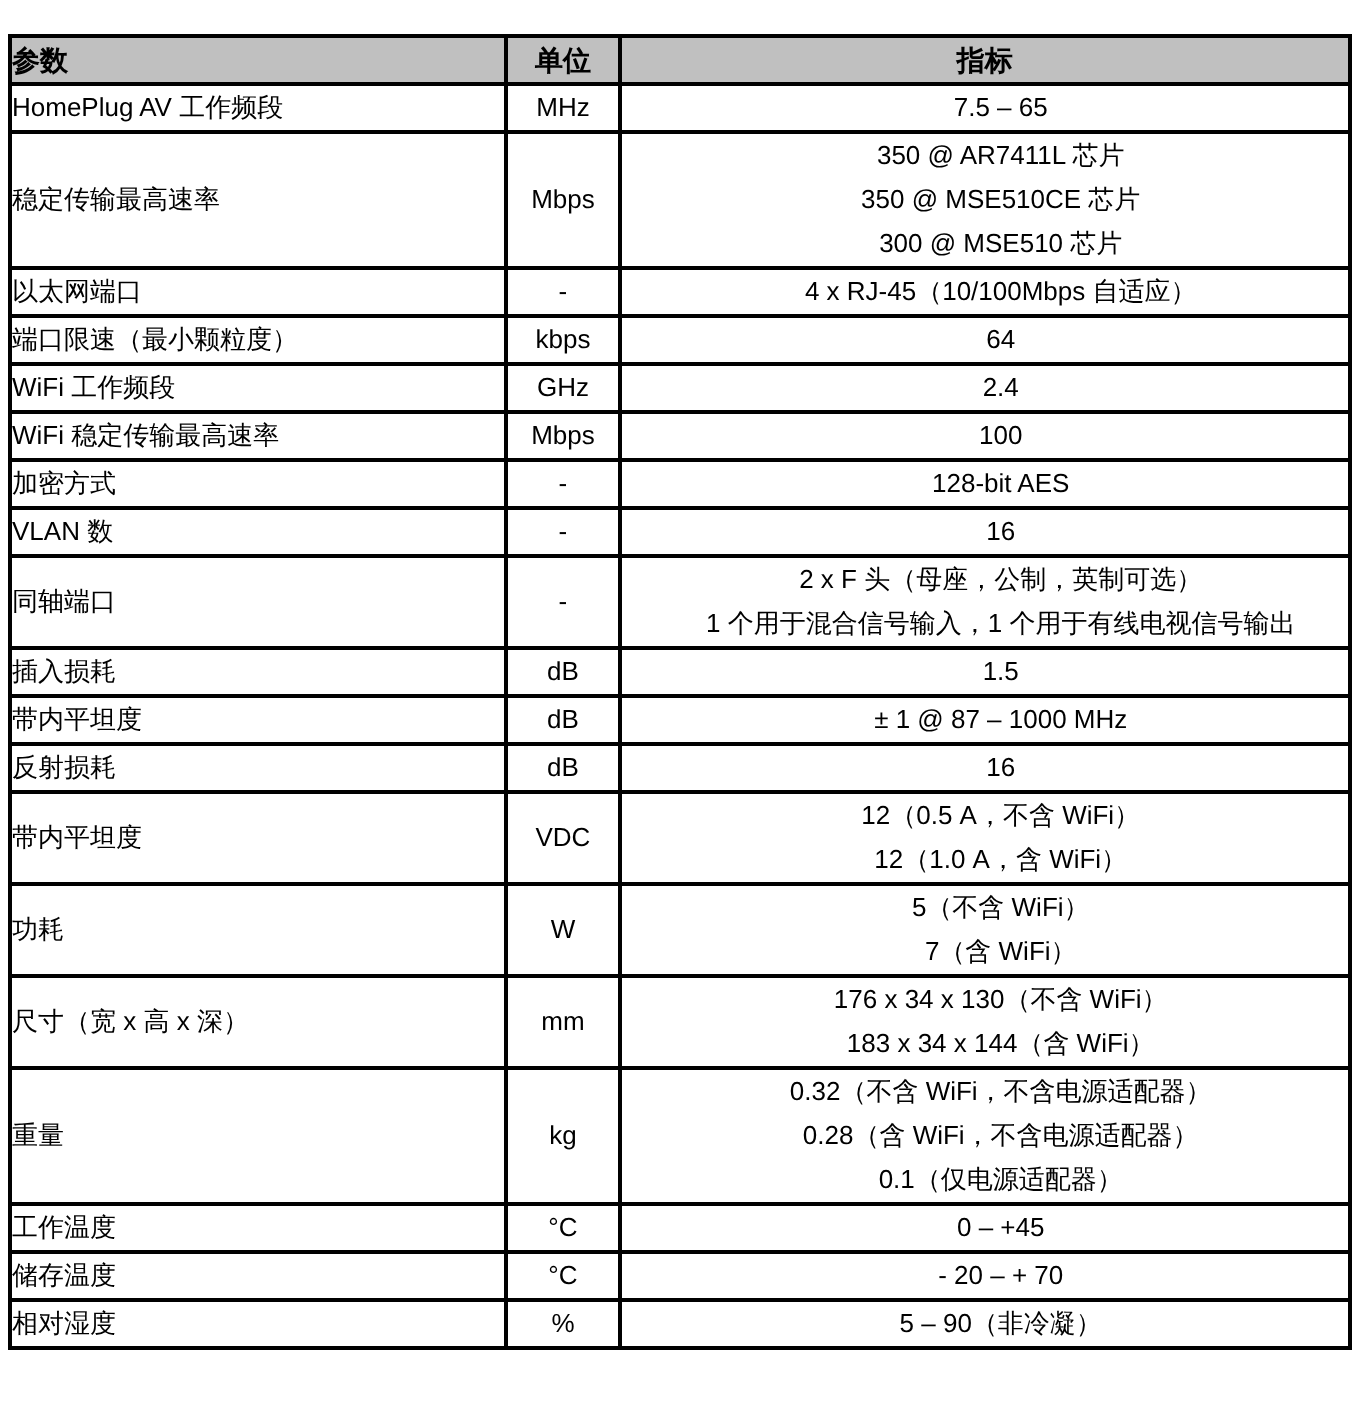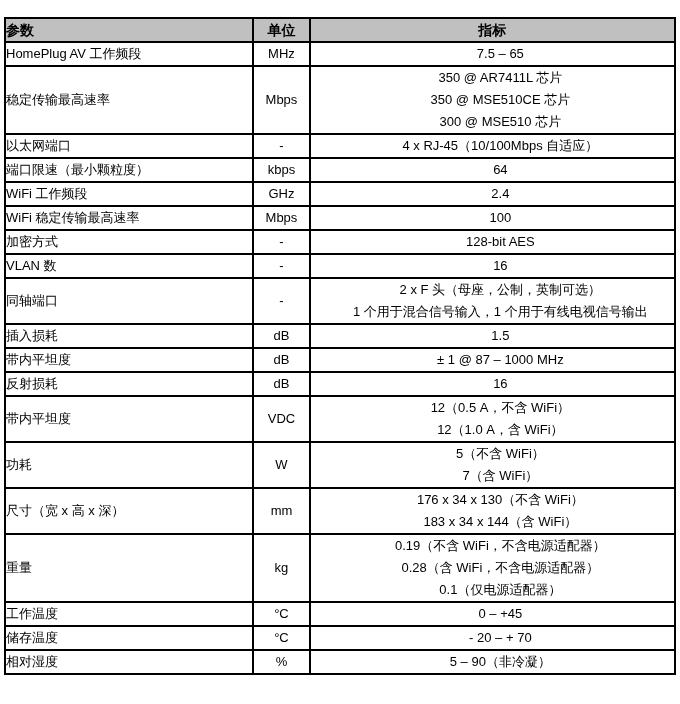--- a/index.html
+++ b/index.html
@@ -195,21 +195,21 @@
     <td class="unit-cell">mm</td>
     <td class="spec-cell">
             <div class="spec-line">176 x 34 x 130（不含 WiFi）</div>
             <div class="spec-line">183 x 34 x 144（含 WiFi）</div>
           </td>
   </tr>
         <tr class="lines-3">
     <td class="param-cell">重量</td>
     <td class="unit-cell">kg</td>
     <td class="spec-cell">
-            <div class="spec-line">0.19（不含 WiFi，不含电源适配器）</div>
+            <div class="spec-line">0.32（不含 WiFi，不含电源适配器）</div>
             <div class="spec-line">0.28（含 WiFi，不含电源适配器）</div>
             <div class="spec-line">0.1（仅电源适配器）</div>
           </td>
   </tr>
         <tr class="lines-1">
     <td class="param-cell">工作温度</td>
     <td class="unit-cell">°C</td>
     <td class="spec-cell">
             <div class="spec-line">0 – +45</div>
           </td>

